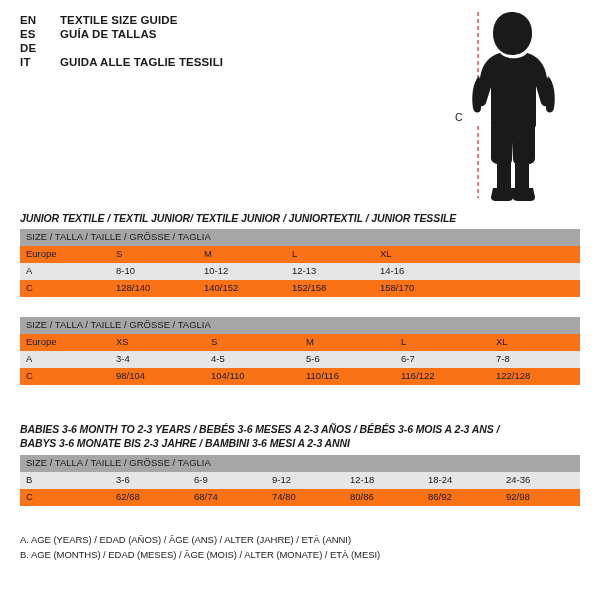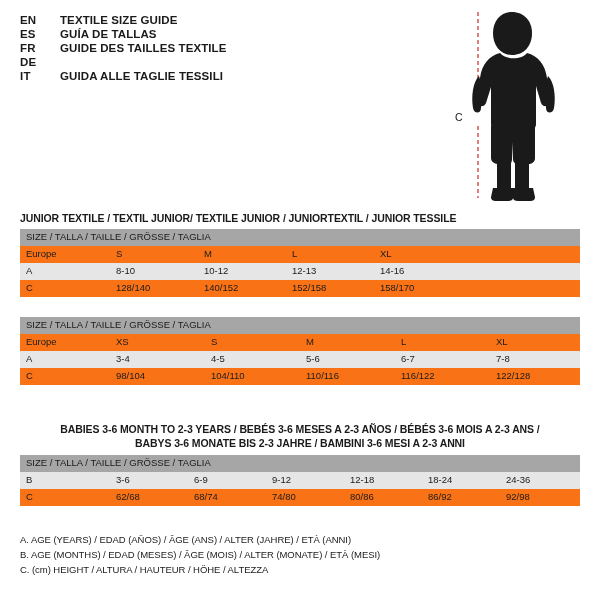--- a/index.html
+++ b/index.html
@@ -68,20 +68,21 @@
     position: absolute;
     left: 20px;
     width: 560px;
   }
   .sec-title {
     font-size: 10.5px;
     font-weight: bold;
     margin-bottom: 5px;
     letter-spacing: -0.1px;
     white-space: nowrap;
+    font-style: italic;
   }
   table.size {
     border-collapse: collapse;
     width: 100%;
     table-layout: fixed;
   }
   table.size td {
     font-size: 9.5px;
     padding: 3px 0 3px 6px;
     vertical-align: middle;
@@ -116,24 +117,20 @@
 <div class="page">
 
   <div class="header">
     <div class="head-row">
       <div class="head-lang">EN</div>
       <div class="head-title">TEXTILE SIZE GUIDE</div>
     </div>
     <div class="head-row">
       <div class="head-lang">ES</div>
       <div class="head-title">GUÍA DE TALLAS</div>
-    </div>
-    <div class="head-row">
-      <div class="head-lang">FR</div>
-      <div class="head-title">GUIDE DES TAILLES TEXTILE</div>
     </div>
     <div class="head-row">
       <div class="head-lang">DE</div>
     </div>
     <div class="head-row">
       <div class="head-lang">IT</div>
       <div class="head-title">GUIDA ALLE TAGLIE TESSILI</div>
     </div>
   </div>
 
@@ -243,21 +240,21 @@
           <td>104/110</td>
           <td>110/116</td>
           <td>116/122</td>
           <td>122/128</td>
         </tr>
       </tbody>
     </table>
   </div>
 
   <div class="section" style="top:422px;">
-    <div class="sec-title" style="white-space:pre-line; line-height:1.35;text-align:center;">BABIES 3-6 MONTH TO 2-3 YEARS / BEBÉS 3-6 MESES A 2-3 AÑOS / BÉBÉS 3-6 MOIS A 2-3 ANS /
+    <div class="sec-title" style="white-space:pre-line; line-height:1.35;">BABIES 3-6 MONTH TO 2-3 YEARS / BEBÉS 3-6 MESES A 2-3 AÑOS / BÉBÉS 3-6 MOIS A 2-3 ANS /
 BABYS 3-6 MONATE BIS 2-3 JAHRE / BAMBINI 3-6 MESI A 2-3 ANNI</div>
     <table class="size">
       <colgroup>
         <col style="width:90px">
           <col style="width:78px">
           <col style="width:78px">
           <col style="width:78px">
           <col style="width:78px">
           <col style="width:78px">
           <col>
@@ -284,16 +281,15 @@
           <td>86/92</td>
           <td>92/98</td>
         </tr>
       </tbody>
     </table>
   </div>
 
   <div class="notes" style="top:534px;">
     <div class="note-line">A. AGE (YEARS) / EDAD (AÑOS) / ÂGE (ANS) / ALTER (JAHRE) / ETÀ (ANNI)</div>
     <div class="note-line">B. AGE (MONTHS) / EDAD (MESES) / ÂGE (MOIS) / ALTER (MONATE) / ETÀ (MESI)</div>
-    <div class="note-line">C. (cm) HEIGHT / ALTURA / HAUTEUR / HÖHE / ALTEZZA</div>
   </div>
 
 </div>
 
 </body></html>

